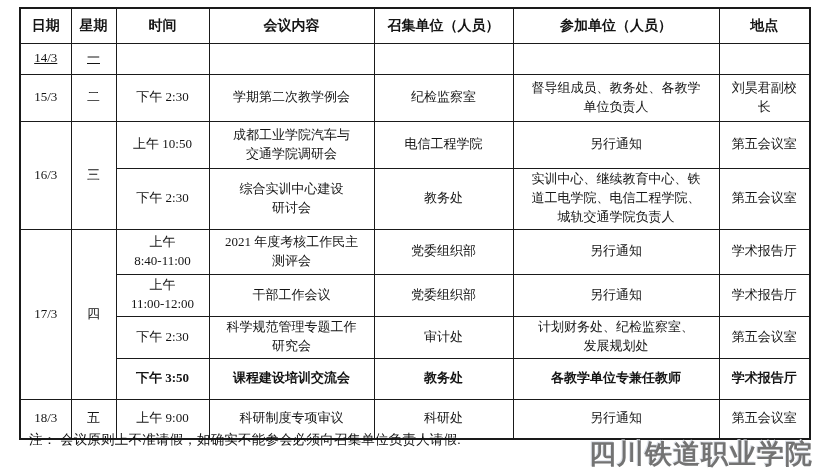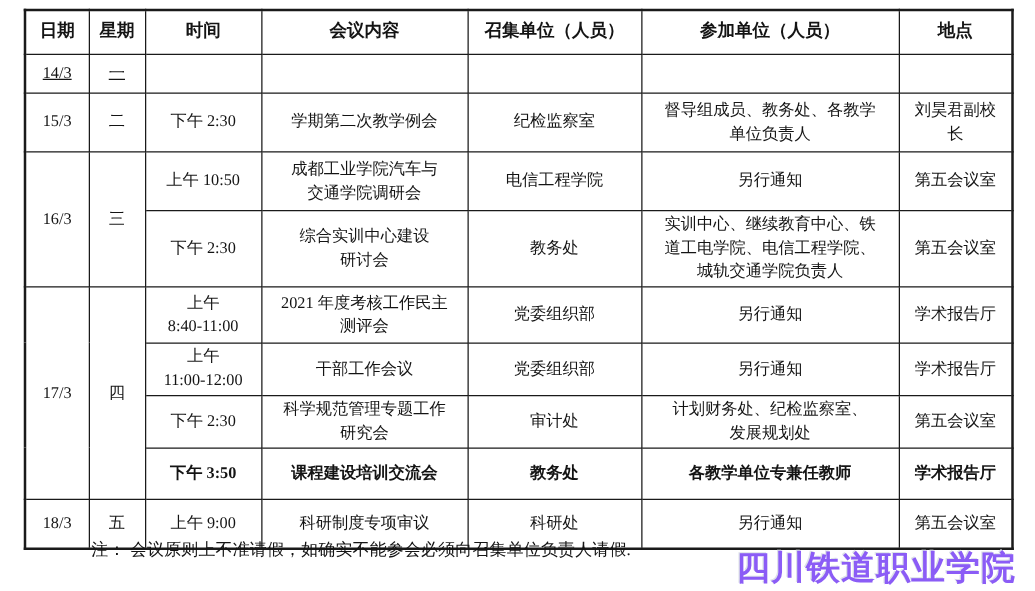--- a/index.html
+++ b/index.html
@@ -43,28 +43,27 @@
   tr.h45 { height:45px; }
   tr.h42 { height:42px; }
   tr.h41 { height:41px;font-weight:bold; }
   tr.h28 { height:40px; }
   .note {
     position:absolute;
     left:29px; top:431px;
     font-size:13.5px;
     letter-spacing:0.2px;
     white-space:nowrap;
-    margin-left:44px;
   }
   .watermark {
     position:absolute;
     right:15px; bottom:1px;
     font-size:27px;
     font-weight:bold;
-    color:#8b5cf6;
+    color:#737373;
     text-shadow:1px 1px 0 #ffffff, -1px -1px 0 #dde1e8;
     letter-spacing:1px;
     white-space:nowrap;
   }
 </style>
 </head>
 <body>
 
 <table class="schedule">
   <colgroup>

